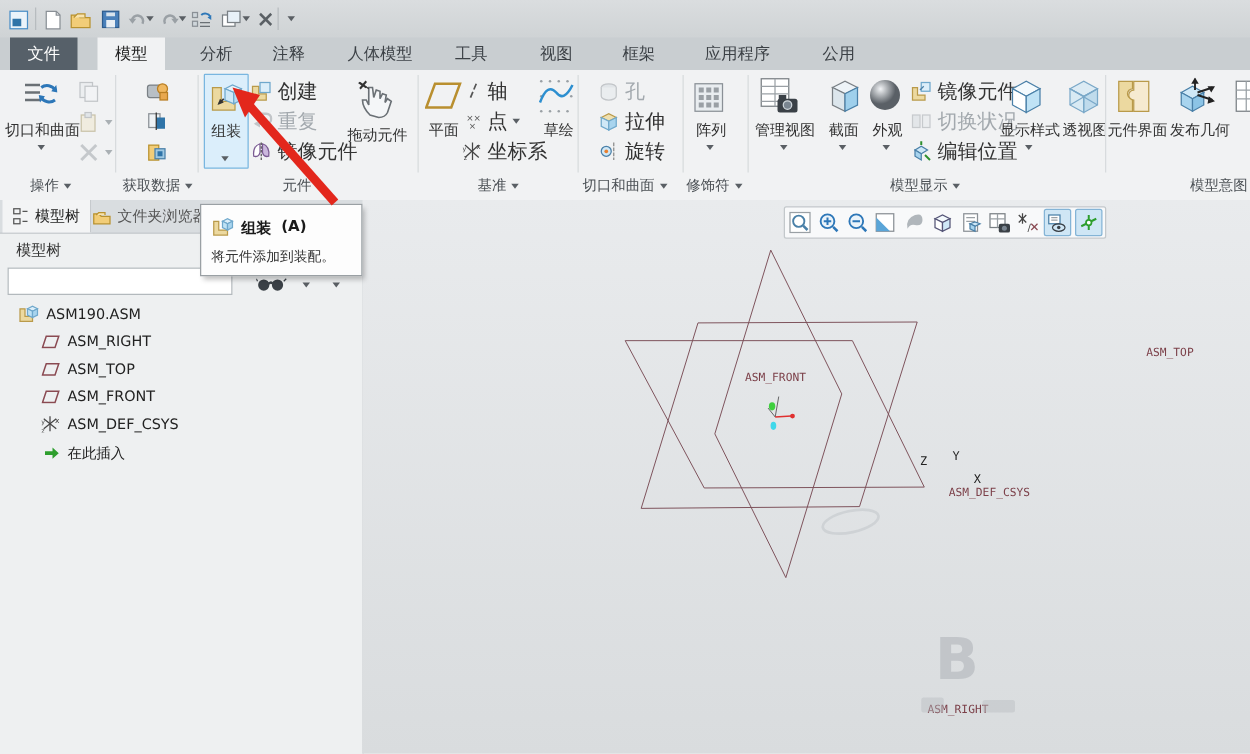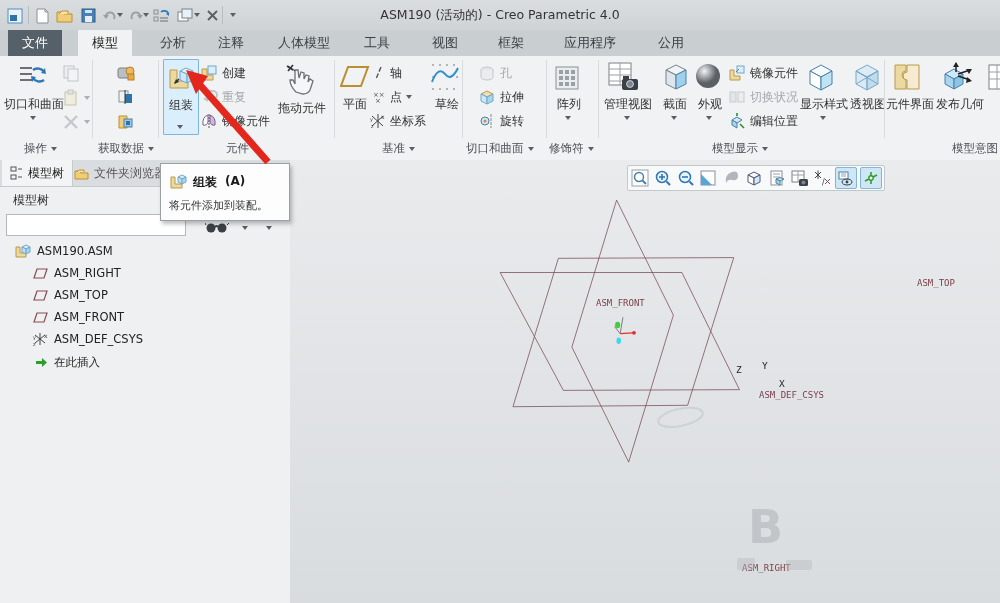--- a/index.html
+++ b/index.html
@@ -15,21 +15,21 @@
   .vsep{top:6px;width:1px;height:18px;background:#b7bcbf;}
   
   #tabbar{left:0;top:30px;width:1000px;height:26px;background:#c9cED1;}
   .tab{top:0;height:26px;display:flex;align-items:center;justify-content:center;font-size:13px;color:#3c4146;padding:0 14px;}
   .tab.file{background:#566069;color:#fff;}
   .tab.active{background:#f1f2f3;color:#222;}
   
   #ribbon{left:0;top:56px;width:1000px;height:104px;background:#f1f2f3;border-bottom:1px solid #c6cacd;overflow:hidden;}
   .rdiv{top:4px;width:1px;height:78px;background:#d8dbdd;}
   .blabel{font-size:12px;color:#333;text-align:center;}
-  .mlabel{font-size:12px;color:#333;}
+  .mlabel{font-size:16px;color:#333;}
   .gray .mlabel,.glab{color:#a3a9ae;}
   .grp{top:84px;height:17px;font-size:11.5px;color:#4a4f54;display:flex;align-items:center;gap:4px;}
   .car{width:0;height:0;border-left:3.5px solid transparent;border-right:3.5px solid transparent;border-top:4px solid #5a5f64;display:inline-block;}
   .car.gray{border-top-color:#aab0b4;}
   .mini{display:flex;align-items:center;gap:4px;height:20px;}
   .assembleHL{background:#dbeefb;border:1px solid #79b6e0;border-radius:1px;}
   
   #panel{left:0;top:160px;width:290px;height:443px;background:#eef0f1;border-right:1px solid #c6cacd;}
   #ptabs{left:0;top:0;width:290px;height:26px;background:#d9dde0;border-bottom:1px solid #c6cacd;}
   .ptab{top:0;height:26px;display:flex;align-items:center;gap:5px;font-size:12px;color:#555;padding:0 8px;}
@@ -114,21 +114,20 @@
   </div>
   <span class="abs car" style="left:194px;top:13px"></span>
   <div class="abs qico" style="left:204px">
     <svg width="13" height="13">
         <line x1="2" y1="2" x2="11" y2="11" stroke="#5a6065" stroke-width="2"></line>
         <line x1="11" y1="2" x2="2" y2="11" stroke="#5a6065" stroke-width="2"></line>
       </svg>
   </div>
   <div class="abs vsep" style="left:222px"></div>
   <span class="abs car" style="left:230px;top:13px"></span>
-  <div id="title" class="abs nowrap">ASM190 (活动的) - Creo Parametric 4.0</div>
 </div>
 
 <div id="tabbar" class="abs">
   <div class="abs tab file" style="left:8px">文件</div>
   <div class="abs tab active" style="left:78px">模型</div>
   <div class="abs tab" style="left:146px">分析</div>
   <div class="abs tab" style="left:204px">注释</div>
   <div class="abs tab" style="left:264px">人体模型</div>
   <div class="abs tab" style="left:350px">工具</div>
   <div class="abs tab" style="left:418px">视图</div>

